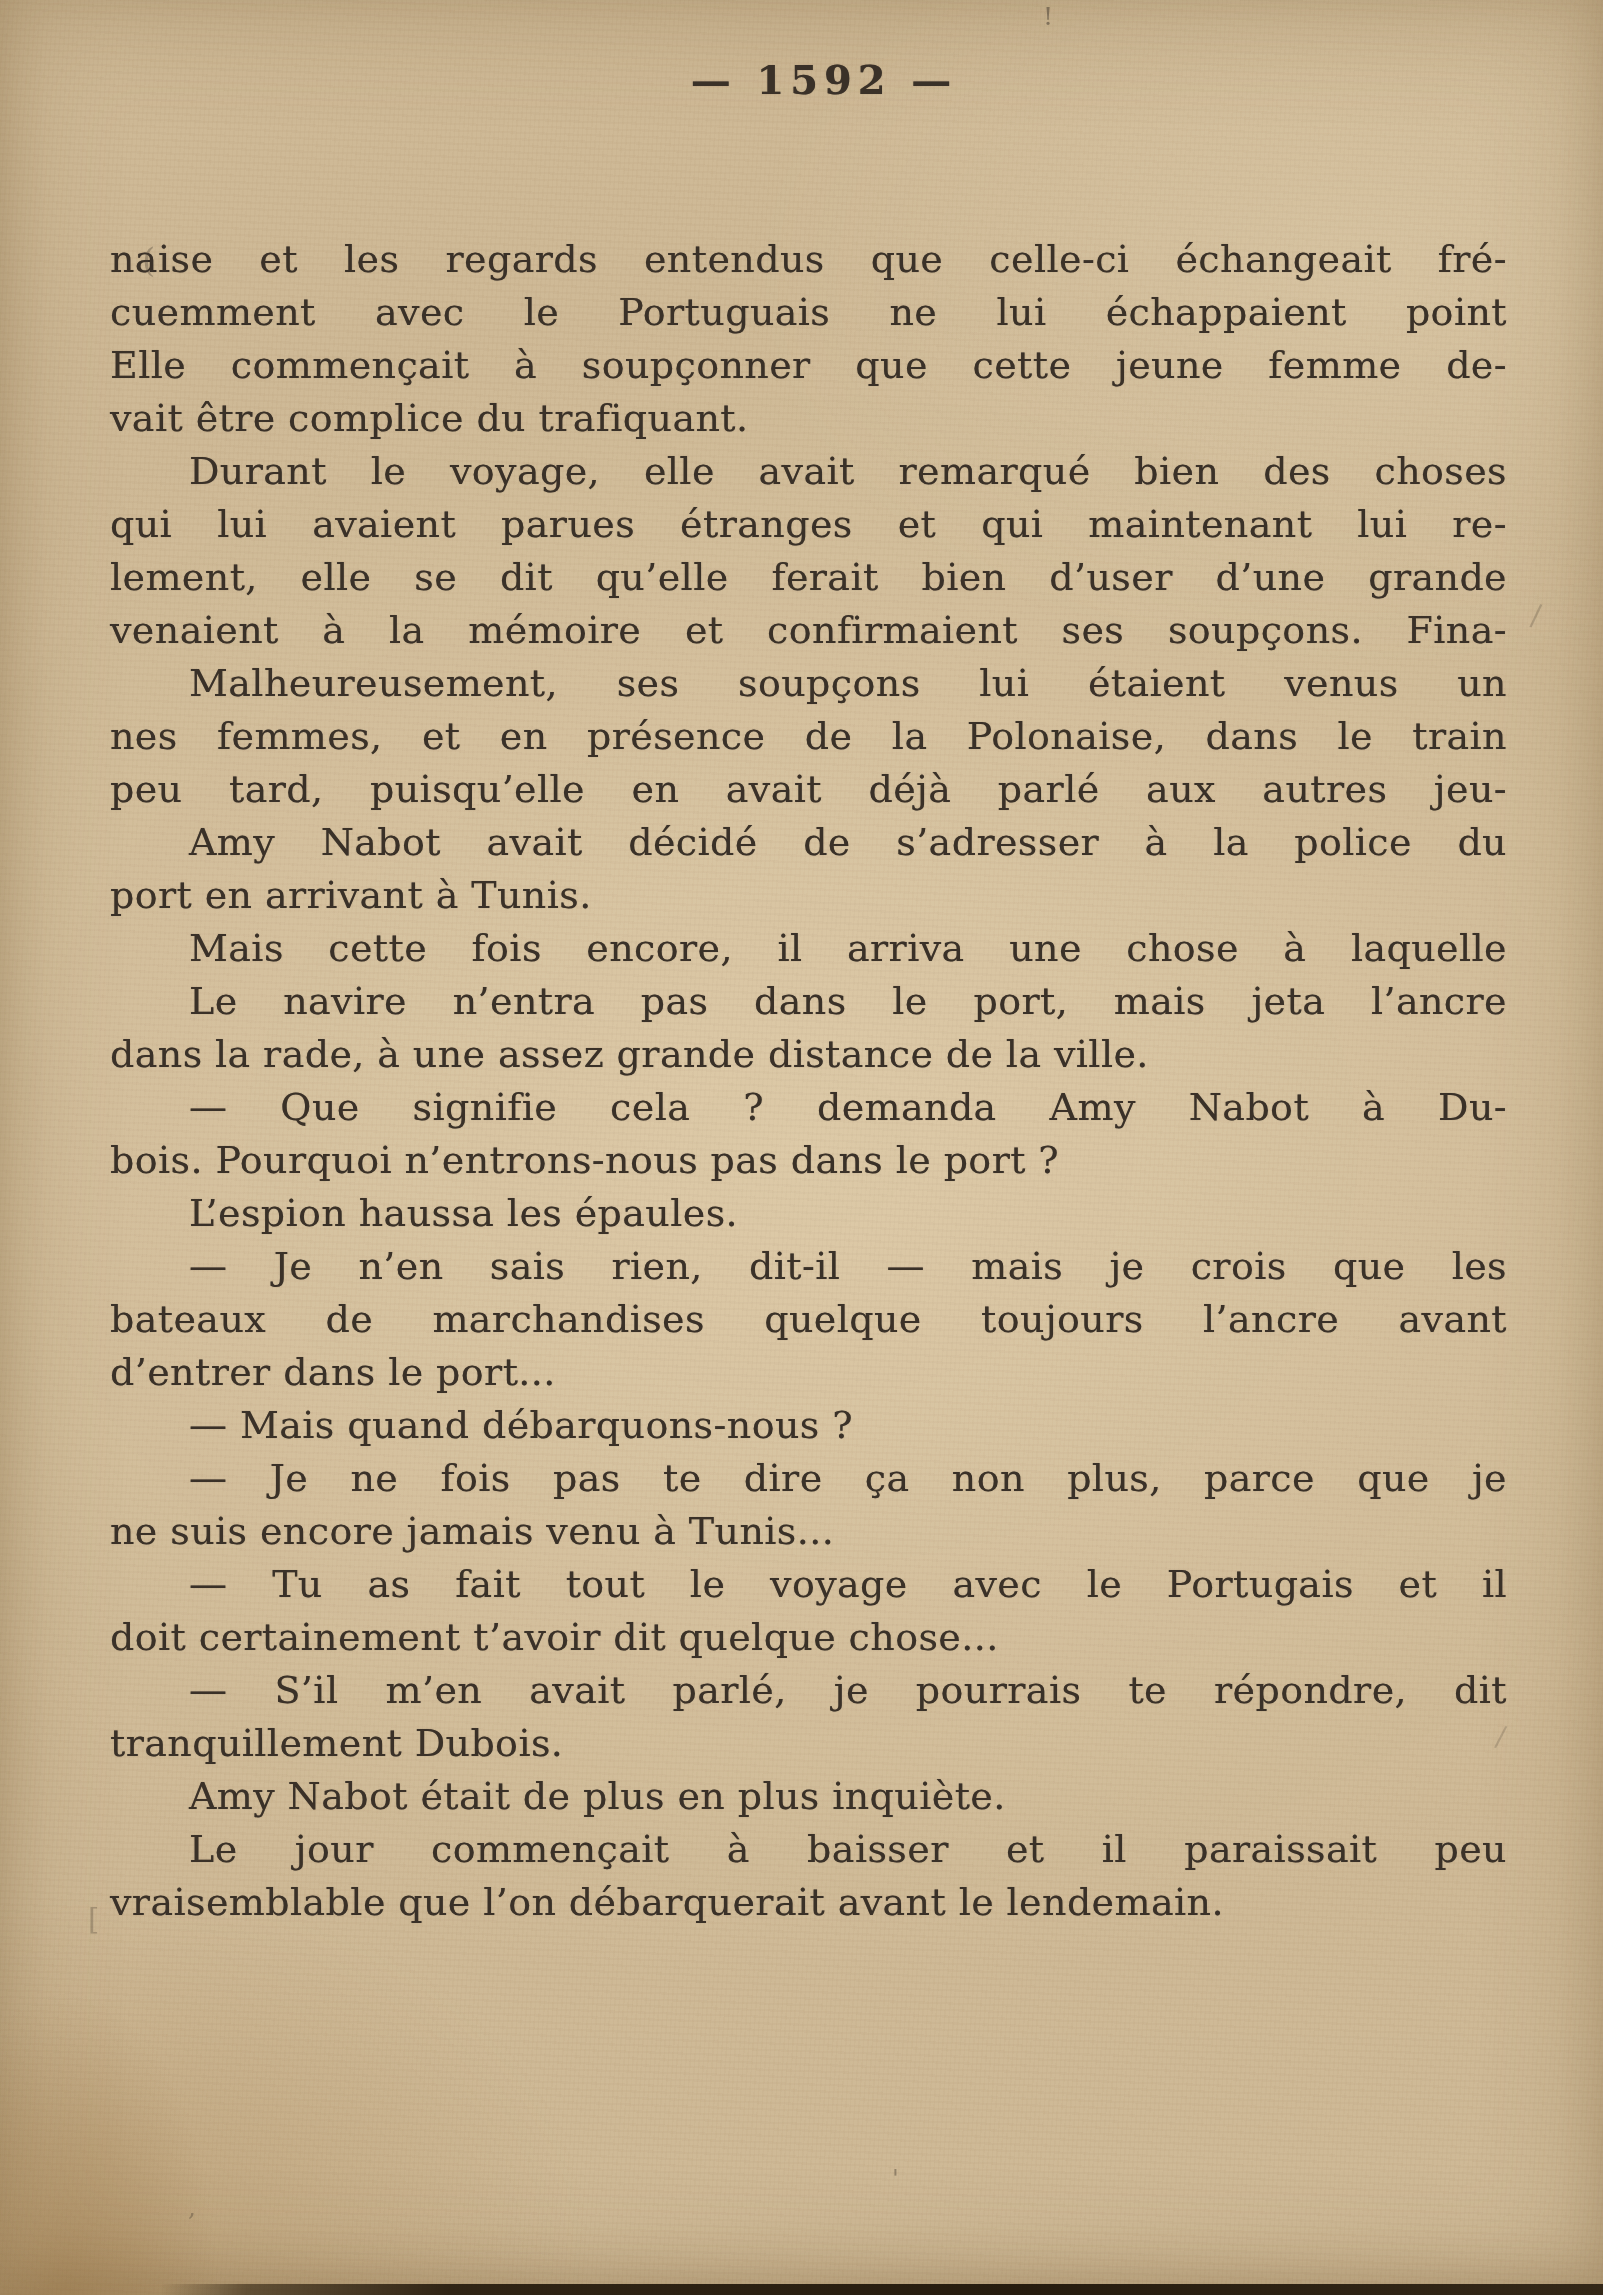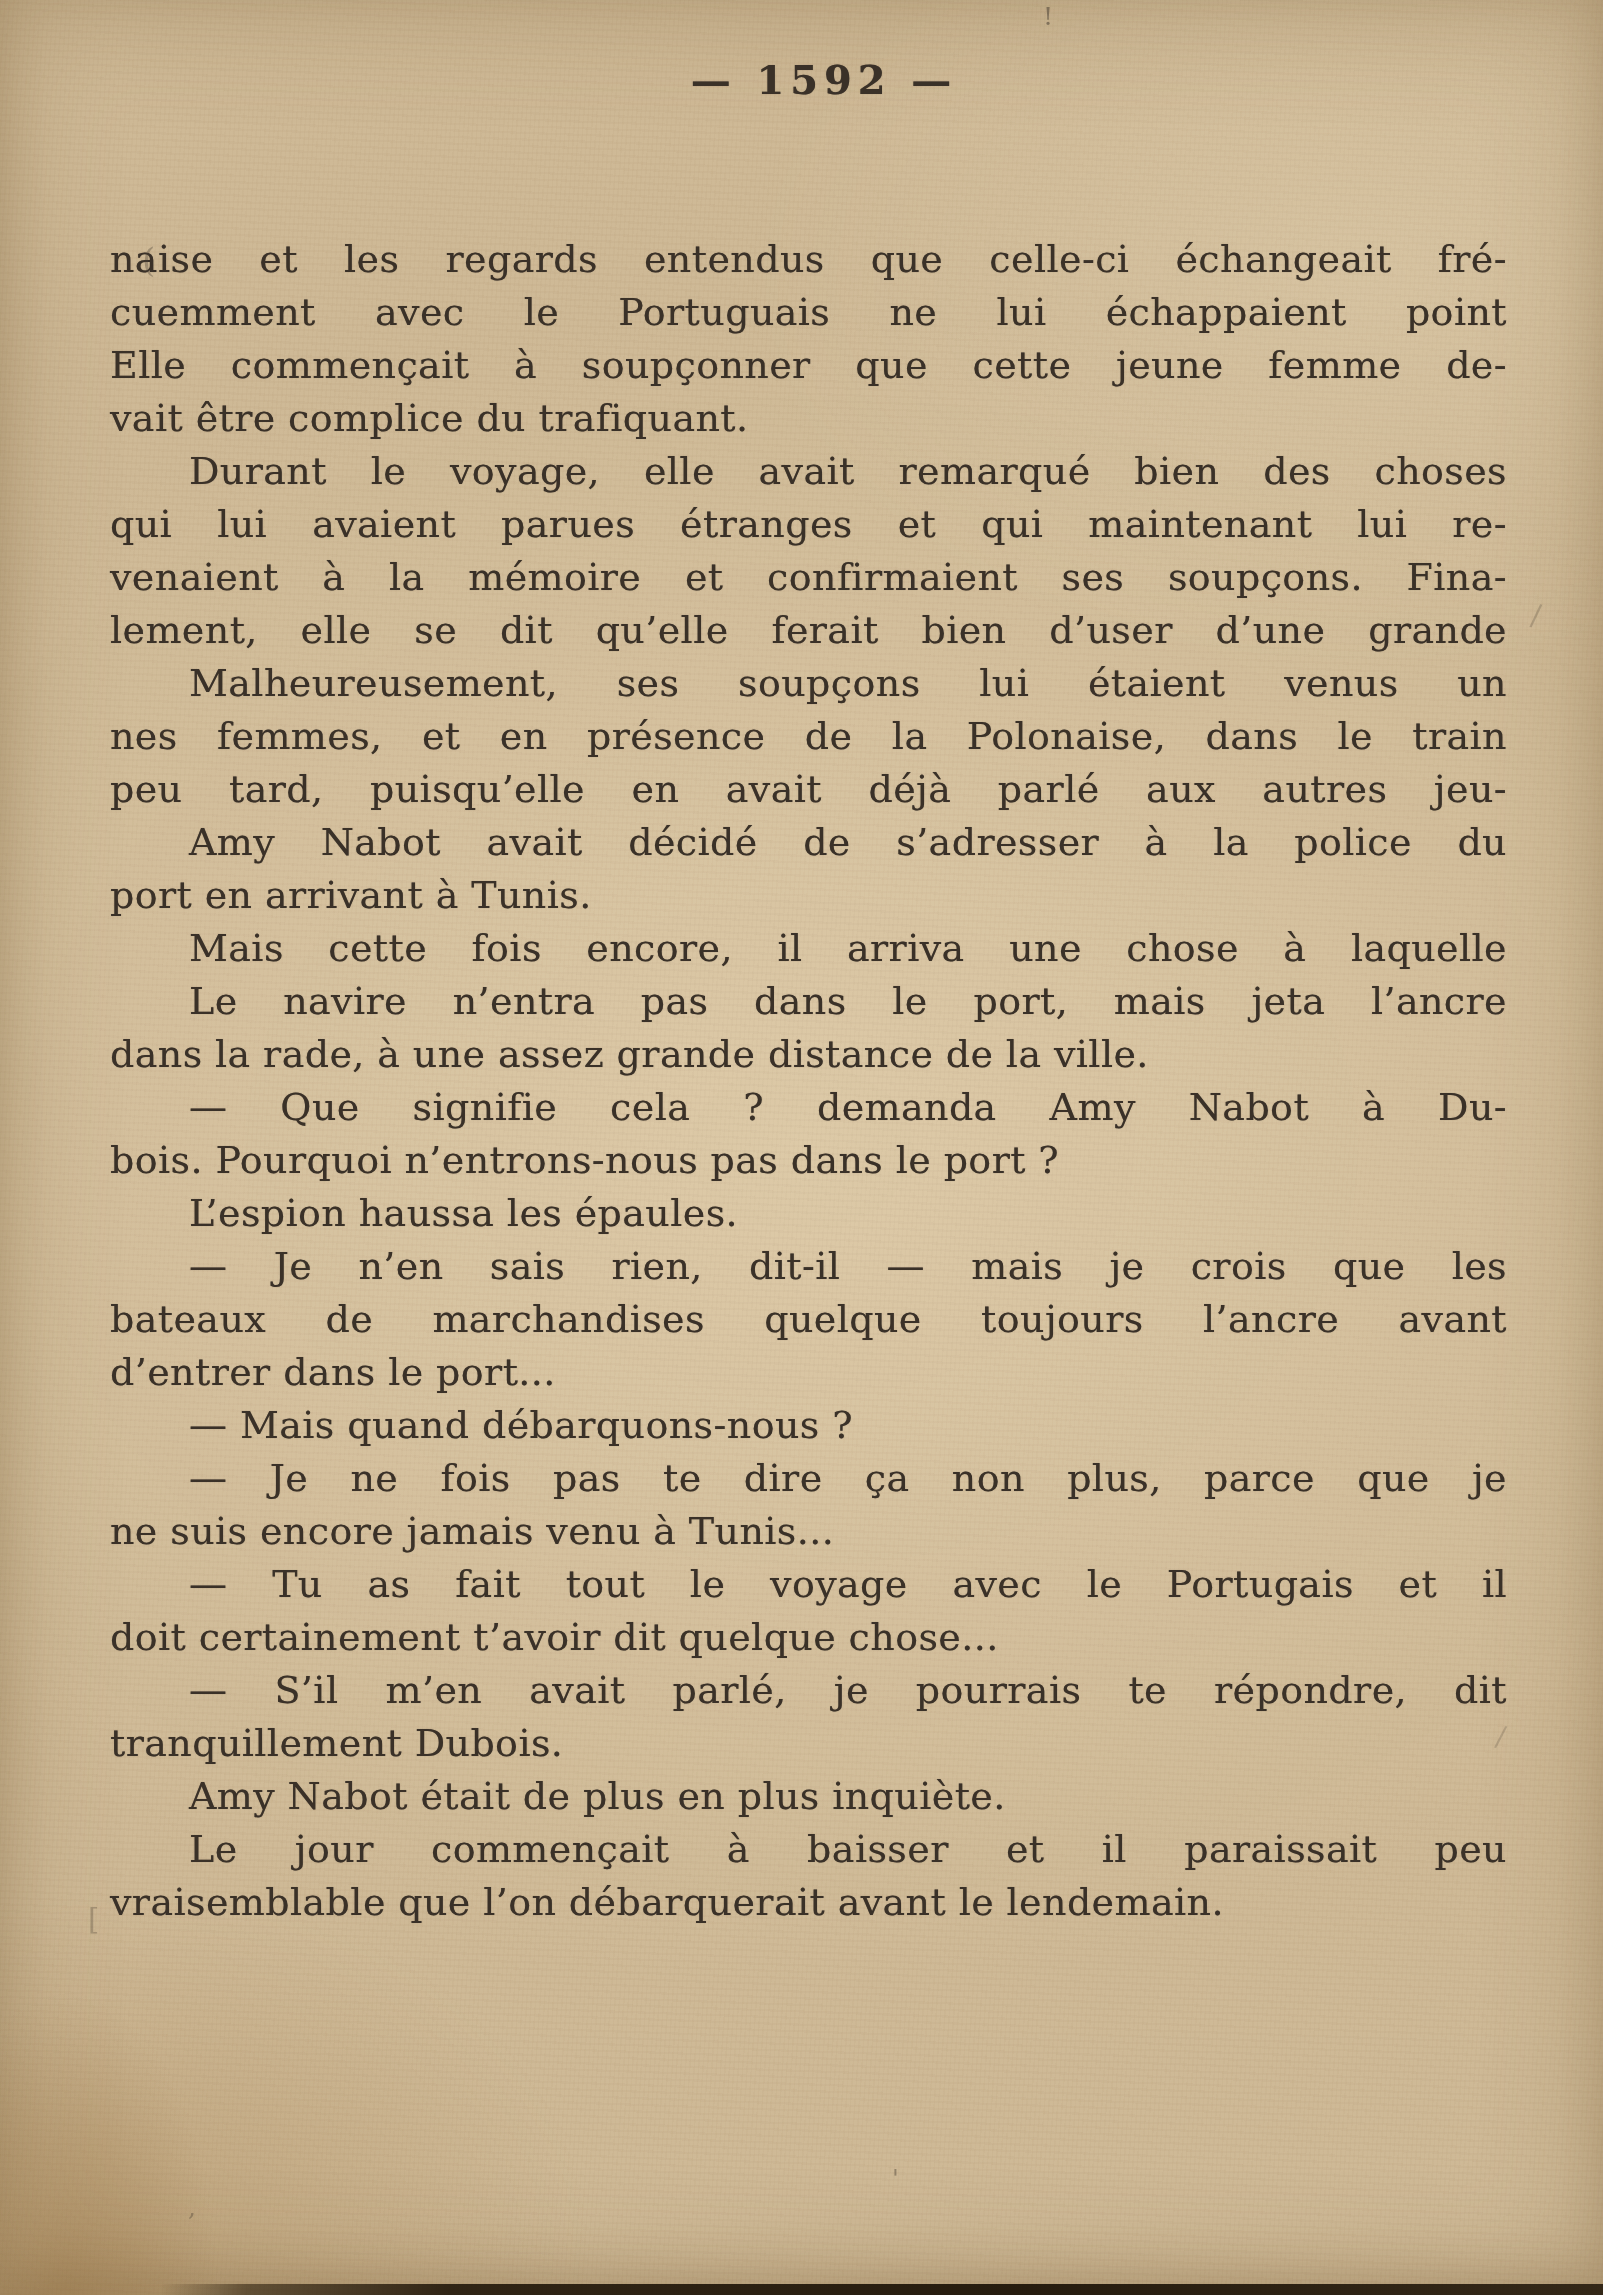--- a/index.html
+++ b/index.html
@@ -74,22 +74,22 @@
 
 <div class="page-number">— 1592 —</div>
 
 <div class="body-text">
     <div class="line full">naise et les regards entendus que celle-ci échangeait fré-</div>
     <div class="line full">cuemment avec le Portuguais ne lui échappaient point</div>
     <div class="line full">Elle commençait à soupçonner que cette jeune femme de-</div>
     <div class="line">vait être complice du trafiquant.</div>
     <div class="line indent full">Durant le voyage, elle avait remarqué bien des choses</div>
     <div class="line full">qui lui avaient parues étranges et qui maintenant lui re-</div>
+    <div class="line full">lement, elle se dit qu’elle ferait bien d’user d’une grande</div>
     <div class="line full">venaient à la mémoire et confirmaient ses soupçons. Fina-</div>
-    <div class="line full">lement, elle se dit qu’elle ferait bien d’user d’une grande</div>
     <div class="line indent full">Malheureusement, ses soupçons lui étaient venus un</div>
     <div class="line full">nes femmes, et en présence de la Polonaise, dans le train</div>
     <div class="line full">peu tard, puisqu’elle en avait déjà parlé aux autres jeu-</div>
     <div class="line indent full">Amy Nabot avait décidé de s’adresser à la police du</div>
     <div class="line">port en arrivant à Tunis.</div>
     <div class="line indent full">Mais cette fois encore, il arriva une chose à laquelle</div>
     <div class="line indent full">Le navire n’entra pas dans le port, mais jeta l’ancre</div>
     <div class="line">dans la rade, à une assez grande distance de la ville.</div>
     <div class="line indent full">— Que signifie cela ? demanda Amy Nabot à Du-</div>
     <div class="line">bois. Pourquoi n’entrons-nous pas dans le port ?</div>

